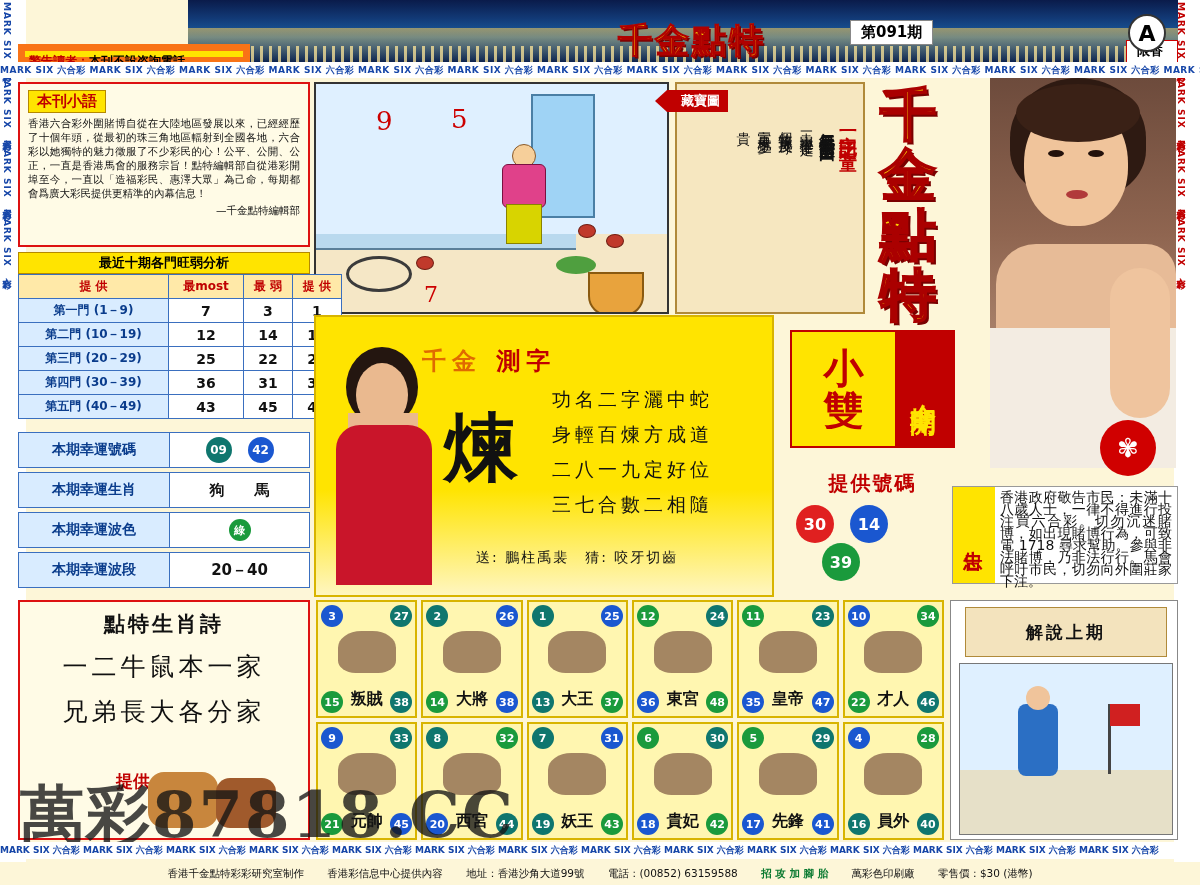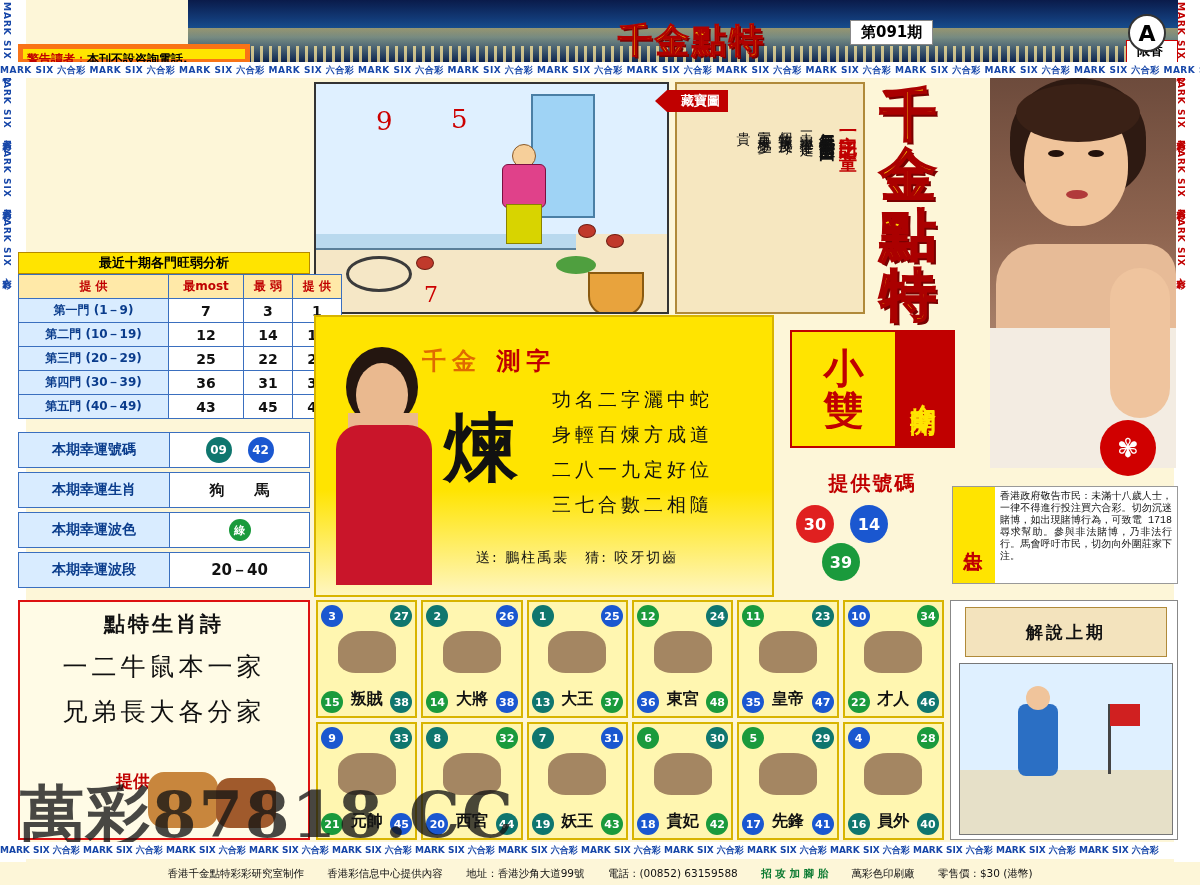--- a/index.html
+++ b/index.html
@@ -40,21 +40,21 @@
     background:#fff;border:2px solid #333;color:#000;font-size:22px;font-weight:bold;
     display:flex;align-items:center;justify-content:center;}
 
   
   .markband{position:absolute;left:0;top:62px;width:1200px;height:16px;background:#ffffff;
     font-size:9px;color:#1646a8;font-weight:bold;white-space:nowrap;overflow:hidden;
     line-height:16px;letter-spacing:.5px;}
 
   
   .warnstrip{position:absolute;left:18px;top:44px;width:232px;height:20px;background:#ffe400;
-    border:5px solid #f97316;font-size:12px;font-weight:bold;color:#000;line-height:20px;
+    border:7px solid #f97316;font-size:12px;font-weight:bold;color:#000;line-height:20px;
     padding-left:4px;box-sizing:border-box;}
   .warnstrip .w1{color:#c00000;}
   .warnstrip .w2{color:#000;}
 
   
   .editorial{position:absolute;left:18px;top:82px;width:292px;height:165px;
     background:#fffbe6;border:2px solid #d11;box-sizing:border-box;padding:6px 8px;}
   .editorial .ehead{display:inline-block;background:#ffe400;border:1px solid #b58900;
     font-size:15px;font-weight:bold;padding:1px 8px;color:#c00000;margin-bottom:3px;}
   .editorial p{margin:0;font-size:10.5px;line-height:14px;color:#111;text-align:justify;}
@@ -177,21 +177,21 @@
   .provide .b3{position:absolute;left:32px;top:46px;width:38px;height:38px;}
   .bigball{border-radius:50%;display:flex;align-items:center;justify-content:center;
     font-size:16px;font-weight:bold;color:#fff;}
 
   
   .advis{position:absolute;left:952px;top:486px;width:226px;height:98px;background:#fff;
     border:1px solid #999;box-sizing:border-box;display:flex;}
   .advis .zg{width:42px;background:#ffe400;display:flex;align-items:center;justify-content:center;}
   .advis .zg span{writing-mode:vertical-rl;font-size:19px;font-weight:bold;color:#c00000;
     font-family:"DejaVu Serif",serif;}
-  .advis .txt{flex:1;padding:4px 5px;font-size:10px;line-height:12px;color:#111;text-align:justify;font-family:Liberation Mono, monospace;}
+  .advis .txt{flex:1;padding:4px 5px;font-size:14px;line-height:12px;color:#111;text-align:justify;}
 
   
   .poembox{position:absolute;left:18px;top:600px;width:292px;height:240px;background:#fffbe6;
     border:2px solid #d11;box-sizing:border-box;overflow:hidden;}
   .poembox .ph{text-align:center;font-size:21px;font-weight:bold;color:#111;margin-top:8px;
     font-family:"DejaVu Serif",serif;letter-spacing:3px;}
   .poembox .pl{text-align:center;font-size:25px;color:#111;margin-top:12px;
     font-family:"DejaVu Serif",serif;letter-spacing:4px;}
   .poembox .pv{position:absolute;left:96px;top:168px;font-size:17px;font-weight:bold;color:#c00000;
     font-family:"DejaVu Serif",serif;}
@@ -259,20 +259,25 @@
     <div class="hkbox">限香港版發行</div>
     <div class="letterA">A</div>
   </div>
 
   <div class="warnstrip">
     <span class="w1">警告讀者：</span><span class="w2">本刊不設咨詢電話.</span>
   </div>
 
   <div class="markband">MARK SIX 六合彩 MARK SIX 六合彩 MARK SIX 六合彩 MARK SIX 六合彩 MARK SIX 六合彩 MARK SIX 六合彩 MARK SIX 六合彩 MARK SIX 六合彩 MARK SIX 六合彩 MARK SIX 六合彩 MARK SIX 六合彩 MARK SIX 六合彩 MARK SIX 六合彩 MARK SIX 六合彩</div>
 
+  <div class="editorial">
+    <div class="ehead">本刊小語</div>
+    <p>香港六合彩外圍賭博自從在大陸地區發展以來，已經經歷了十個年頭，從最初的珠三角地區輻射到全國各地，六合彩以她獨特的魅力徵服了不少彩民的心！公平、公開、公正，一直是香港馬會的服務宗旨！點特編輯部自從港彩開埠至今，一直以「造福彩民、惠澤大眾」為己命，每期都會爲廣大彩民提供更精準的內幕信息！</p>
+    <div class="sig">—千金點特編輯部</div>
+  </div>
 
   <div class="comic">
     <div class="wall"></div>
     <div class="floor"></div>
     <div class="door"></div>
     <div class="table"></div>
     <div class="num9">9</div>
     <div class="num5">5</div>
     <div class="num7">7</div>
     <div class="man">

